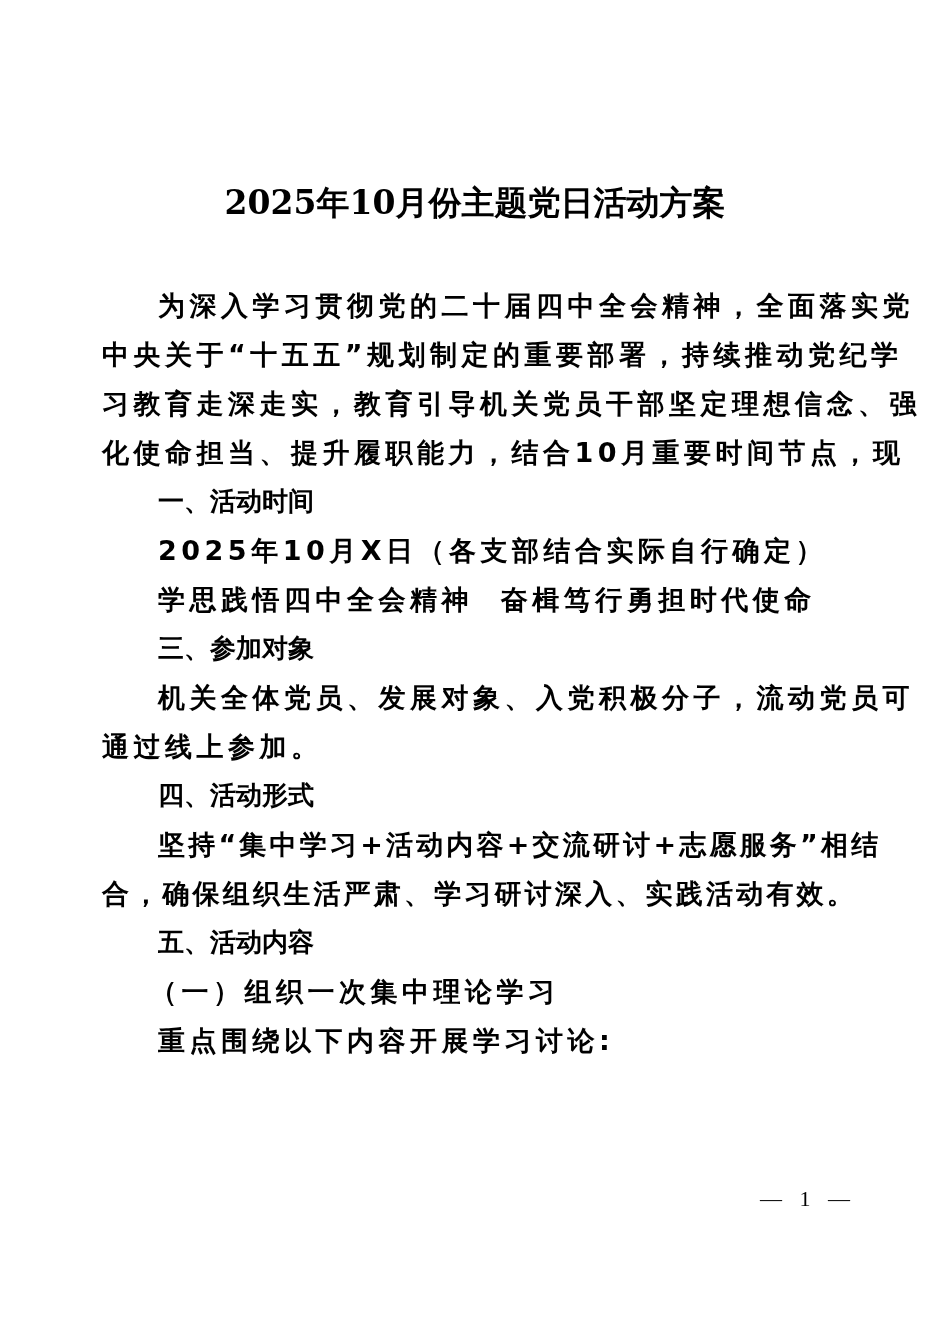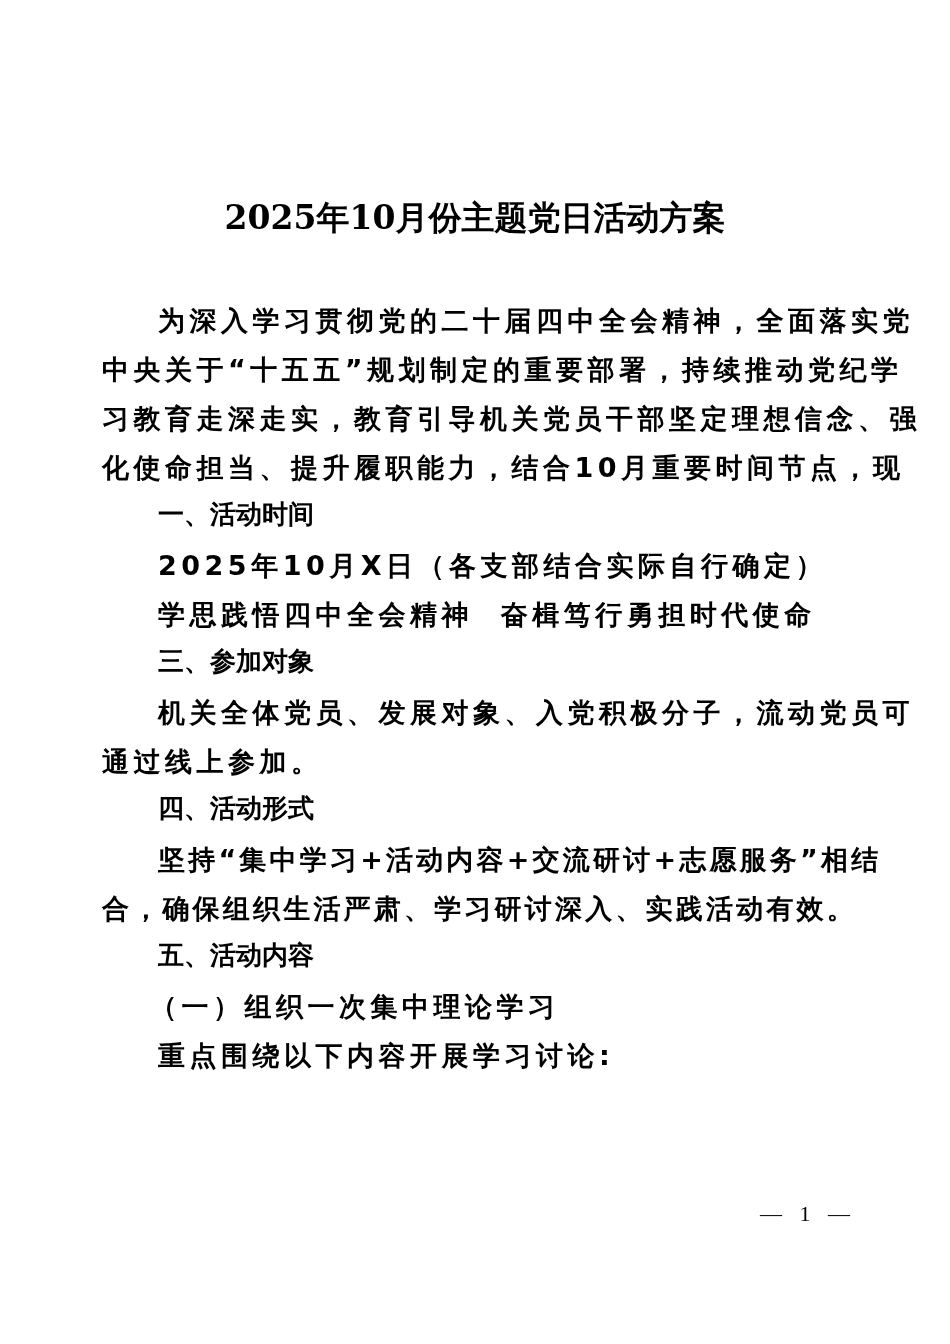--- a/index.html
+++ b/index.html
@@ -1,26 +1,26 @@
 <!DOCTYPE html>
 <html><head>
 <meta charset="utf-8">
 <style>
   html, body { margin: 0; padding: 0; background: #ffffff; }
   body { width: 950px; height: 1344px; position: relative; overflow: hidden;
          font-family: "DejaVu Serif", "Liberation Serif", serif; color: #000; }
-  .page { position: absolute; left: 0; top: 16px; width: 950px; height: 992px; background: #fff; }
+  .page { position: absolute; left: 0; top: 1px; width: 950px; height: 992px; background: #fff; }
   .title { position: absolute; top: 178px; left: 0; width: 950px; text-align: center;
            font-size: 33px; font-weight: bold; line-height: 48px; letter-spacing: 0px;
            font-family: "DejaVu Serif", "Liberation Serif", serif; }
   .body { position: absolute; left: 102px; top: 280px; width: 748px; }
   .line { font-size: 27px; line-height: 49px; height: 49px; white-space: nowrap;
           letter-spacing: 4.5px; font-family: "DejaVu Sans", "Liberation Sans", sans-serif; font-weight: bold; }
   .indent { padding-left: 56px; }
-  .heading { font-family: Liberation Mono, monospace; font-weight: bold; letter-spacing: 0px; font-size: 26px; }
+  .heading { font-family: Liberation Serif, serif; font-weight: bold; letter-spacing: 0px; font-size: 26px; }
   .page-num { position: absolute; top: 1183px; left: 760px; font-size: 22px; line-height: 30px;
               font-family: "Liberation Serif", "DejaVu Serif", serif; letter-spacing: 6px; }
 </style>
 </head>
 <body>
 
 <div class="page">
   <div class="title">2025年10月份主题党日活动方案</div>
 
   <div class="body">

